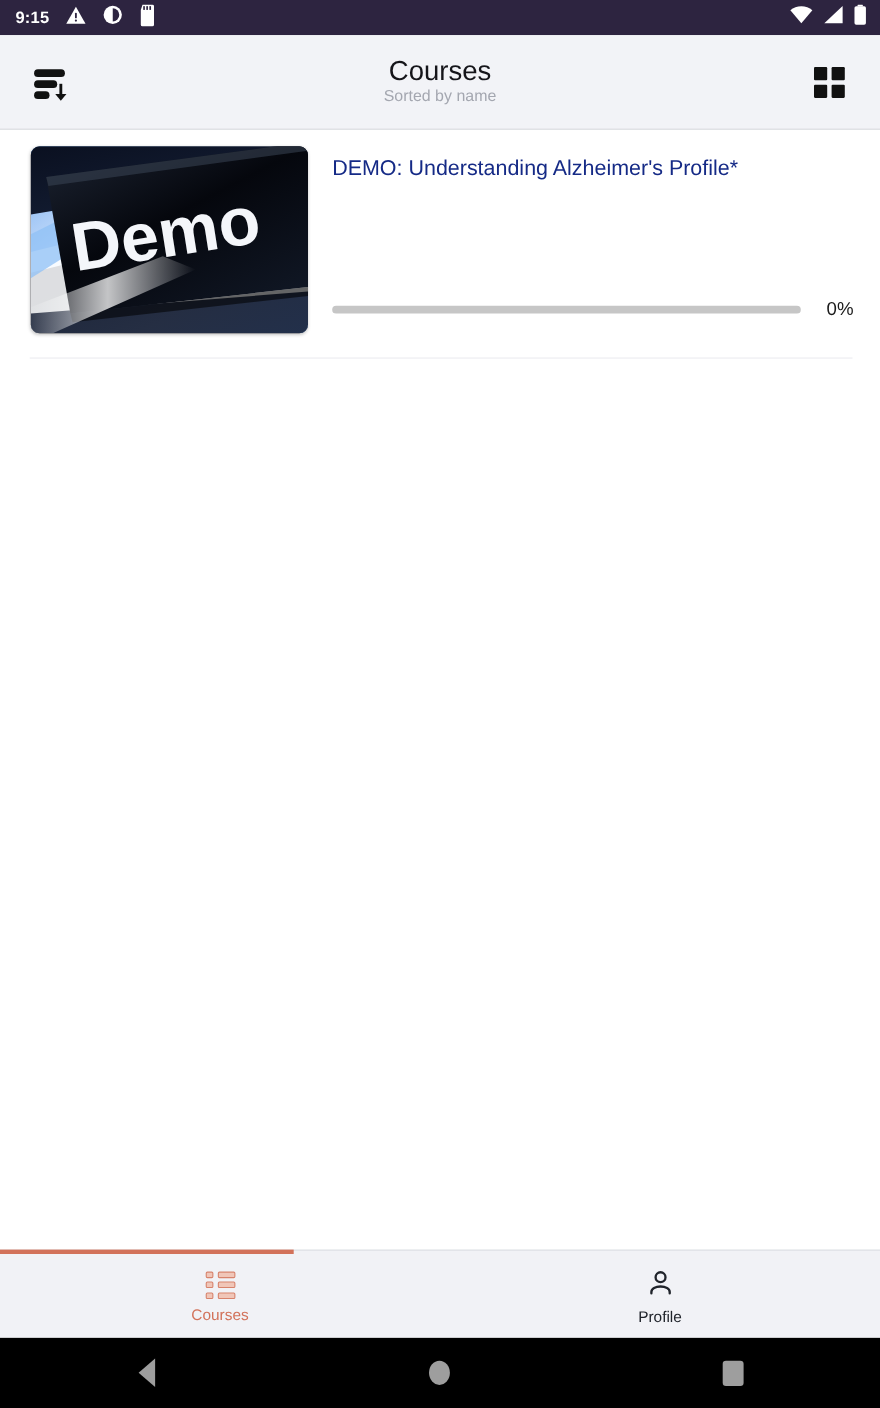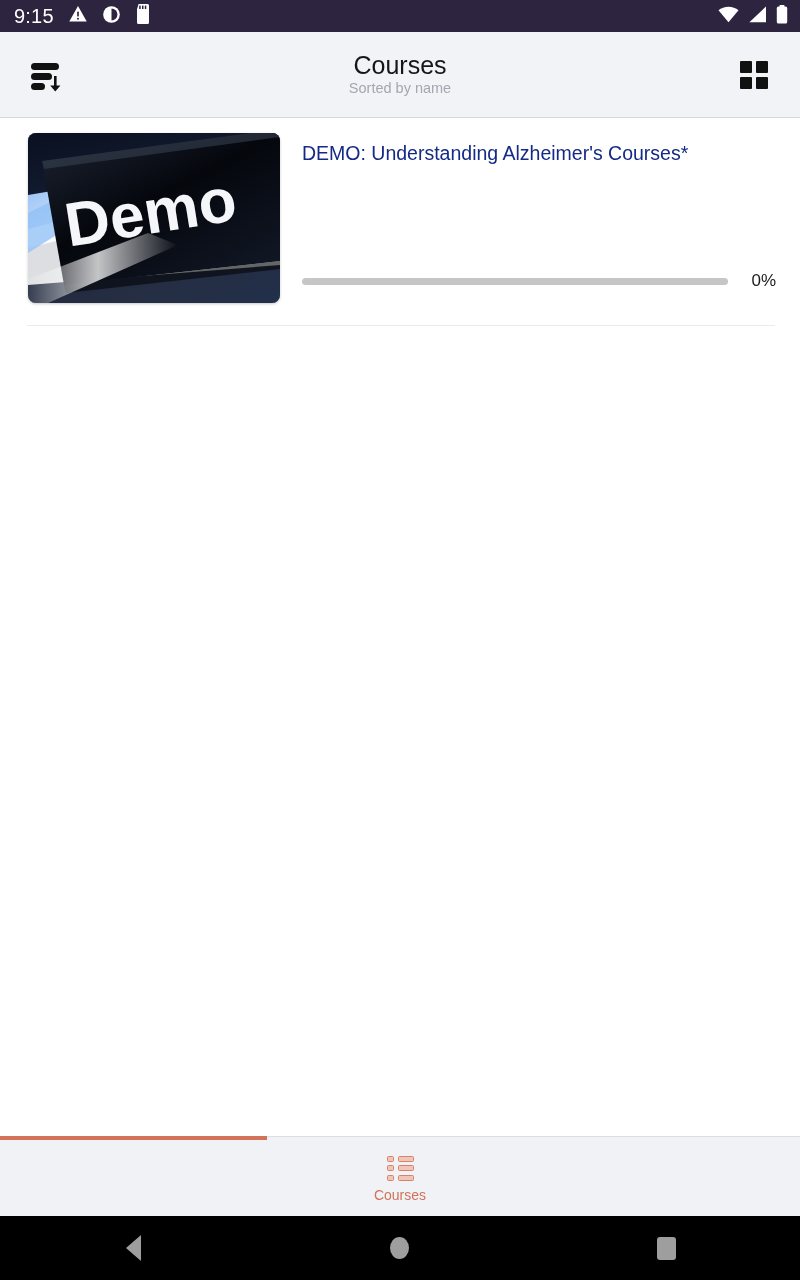--- a/index.html
+++ b/index.html
@@ -12,21 +12,21 @@
   #app { position:relative; width:800px; height:1280px; display:flex; flex-direction:column; }
 
   
   .status-bar{
     height:32px; background:#2d2440; color:#ffffff;
     display:flex; align-items:center; justify-content:space-between;
     padding:0 12px 0 14px; flex:0 0 32px;
   }
   .status-left{ display:flex; align-items:center; gap:14px; }
   .status-right{ display:flex; align-items:center; gap:9px; }
-  .status-clock{ font-size:20px; letter-spacing:.2px; line-height:1; font-weight:400; }
+  .status-clock{ font-size:15px; letter-spacing:.2px; line-height:1; font-weight:700; }
   .sb-ico{ display:block; }
 
   
   .app-bar{
     flex:0 0 86px; background:#f2f3f7;
     display:flex; align-items:center; justify-content:space-between;
     padding:0 22px; position:relative;
     border-bottom:1px solid #e3e5ea;
   }
   .app-bar:after{
@@ -222,21 +222,21 @@
 
           <g transform="rotate(-9 126 88)">
             <text x="124" y="100" text-anchor="middle" font-family="Liberation Sans, sans-serif" font-size="62" font-weight="bold" fill="#f4f6fa">Demo</text>
           </g>
 
           <path d="M-10 150 L120 100 L150 112 L20 170 L-10 170 Z" fill="url(#shine)" opacity="0.8"></path>
         </svg>
       </div>
 
       <div class="course-main">
-        <div class="course-title">DEMO: Understanding Alzheimer's Courses*</div>
+        <div class="course-title">DEMO: Understanding Alzheimer's Profile*</div>
         <div class="progress-row">
           <div class="progress-track">
             <div class="progress-fill" id="pfill" style="width: 0%;"></div>
           </div>
           <div class="progress-pct">0%</div>
         </div>
       </div>
     </div>
 
     <div class="divider"></div>
@@ -257,20 +257,29 @@
           </span>
         <span class="r">
             <b class="sq"></b>
             <b class="lg"></b>
           </span>
       </span>
       <span class="nav-label">Courses</span>
     </button>
 
 
+    <button class="nav-item">
+      <span>
+        <svg width="27" height="27" viewBox="0 0 24 24" fill="none" stroke="#20242b" stroke-width="1.9">
+          <circle cx="12" cy="7.2" r="4"></circle>
+          <path d="M4.6 20.2v-1.1c0-2.7 3.3-4.4 7.4-4.4s7.4 1.7 7.4 4.4v1.1" stroke-linecap="round" stroke-linejoin="round"></path>
+        </svg>
+      </span>
+      <span class="nav-label">Profile</span>
+    </button>
   </div>
 
   <div class="android-nav">
     <button class="an-btn">
       <span class="an-back"></span>
     </button>
     <button class="an-btn">
       <span class="an-home"></span>
     </button>
     <button class="an-btn">

